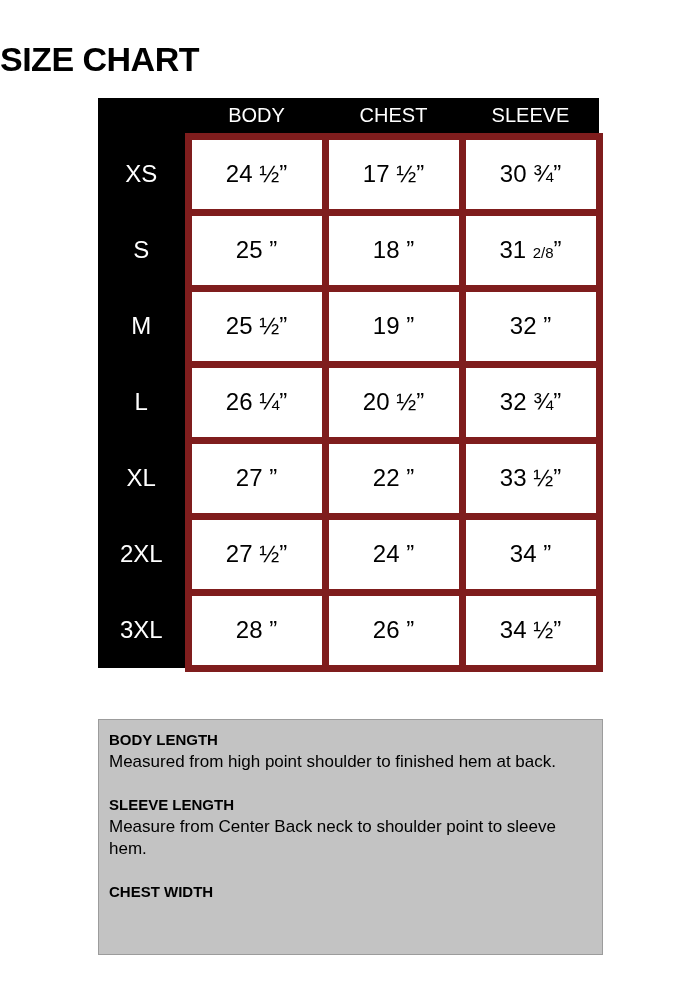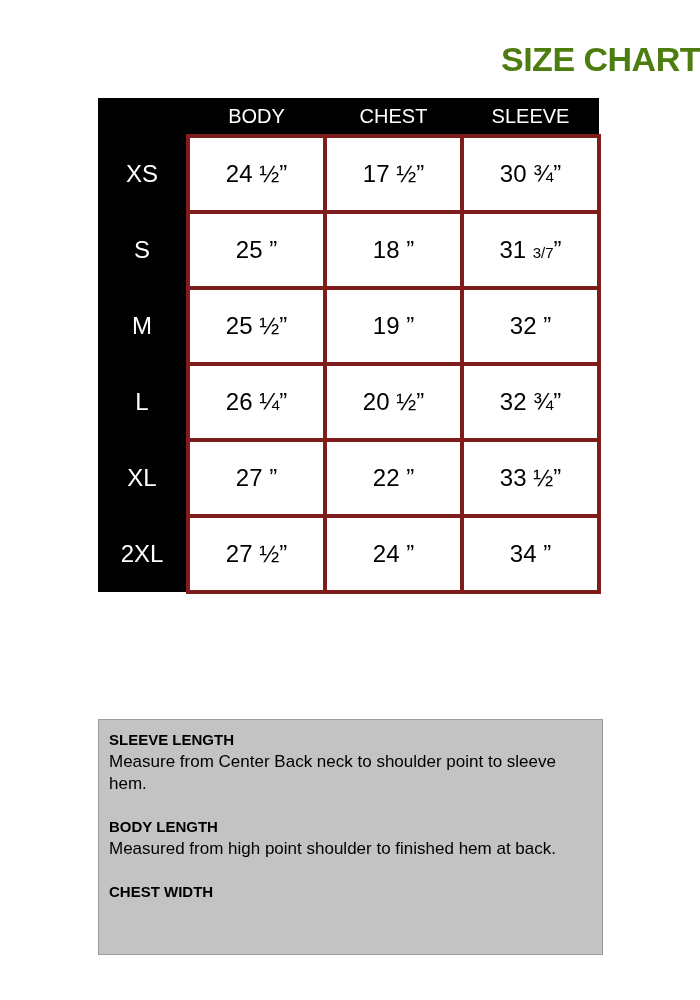--- a/index.html
+++ b/index.html
@@ -6,25 +6,25 @@
   html, body { background: #ffffff; }
   body {
     width: 700px; height: 1000px;
     position: relative;
     font-family: "Liberation Sans", sans-serif;
     color: #000000;
   }
   .page-title {
     position: absolute;
     top: 40px; left: 0; width: 700px;
-    text-align: right;
+    text-align: left;
     font-size: 34px;
     font-weight: 700;
     letter-spacing: -0.5px;
-    color: #4d7c0f;
+    color: #000000;
   }
   table.size-chart {
     position: absolute;
     left: 98px; top: 98px;
     width: 502px;
     border-collapse: collapse;
     table-layout: fixed;
   }
   table.size-chart col.c-size { width: 90px; }
   table.size-chart col.c-val  { width: 137px; }
@@ -44,21 +44,21 @@
   td.size-label {
     background: #000000;
     color: #ffffff;
     font-size: 24px;
     font-weight: 400;
     text-align: center;
     vertical-align: middle;
   }
   td.val {
     background: #ffffff;
-    border: 4px solid #7f1d1d;
+    border: 7px solid #7f1d1d;
     font-size: 24px;
     text-align: center;
     vertical-align: middle;
     white-space: pre;
   }
   .frac-small { font-size: 15px; }
   .notes-panel {
     position: absolute;
     left: 98px; top: 719px;
     width: 505px; height: 236px;
@@ -100,21 +100,21 @@
   <tr class="body-row">
     <td class="size-label">XS</td>
     <td class="val">24 ½”</td>
     <td class="val">17 ½”</td>
     <td class="val">30 ¾”</td>
   </tr>
   <tr class="body-row">
     <td class="size-label">S</td>
     <td class="val">25 ”</td>
     <td class="val">18 ”</td>
-    <td class="val"><span>31 </span><span class="frac-small">3/7</span><span>”</span></td>
+    <td class="val"><span>31 </span><span class="frac-small">2/8</span><span>”</span></td>
   </tr>
   <tr class="body-row">
     <td class="size-label">M</td>
     <td class="val">25 ½”</td>
     <td class="val">19 ”</td>
     <td class="val">32 ”</td>
   </tr>
   <tr class="body-row">
     <td class="size-label">L</td>
     <td class="val">26 ¼”</td>
@@ -126,28 +126,34 @@
     <td class="val">27 ”</td>
     <td class="val">22 ”</td>
     <td class="val">33 ½”</td>
   </tr>
   <tr class="body-row">
     <td class="size-label">2XL</td>
     <td class="val">27 ½”</td>
     <td class="val">24 ”</td>
     <td class="val">34 ”</td>
   </tr>
+  <tr class="body-row">
+    <td class="size-label">3XL</td>
+    <td class="val">28 ”</td>
+    <td class="val">26 ”</td>
+    <td class="val">34 ½”</td>
+  </tr>
 </tbody>
   </table>
 
 <div class="notes-panel">
   <div class="note-block">
+    <div class="note-heading">BODY LENGTH</div>
+    <div class="note-text">Measured from high point shoulder to finished hem at back.</div>
+  </div>
+  <div class="note-block">
     <div class="note-heading">SLEEVE LENGTH</div>
     <div class="note-text">Measure from Center Back neck to shoulder point to sleeve hem.</div>
-  </div>
-  <div class="note-block">
-    <div class="note-heading">BODY LENGTH</div>
-    <div class="note-text">Measured from high point shoulder to finished hem at back.</div>
   </div>
   <div class="note-block">
     <div class="note-heading">CHEST WIDTH</div>
   </div>
 </div>
 
 </body></html>

